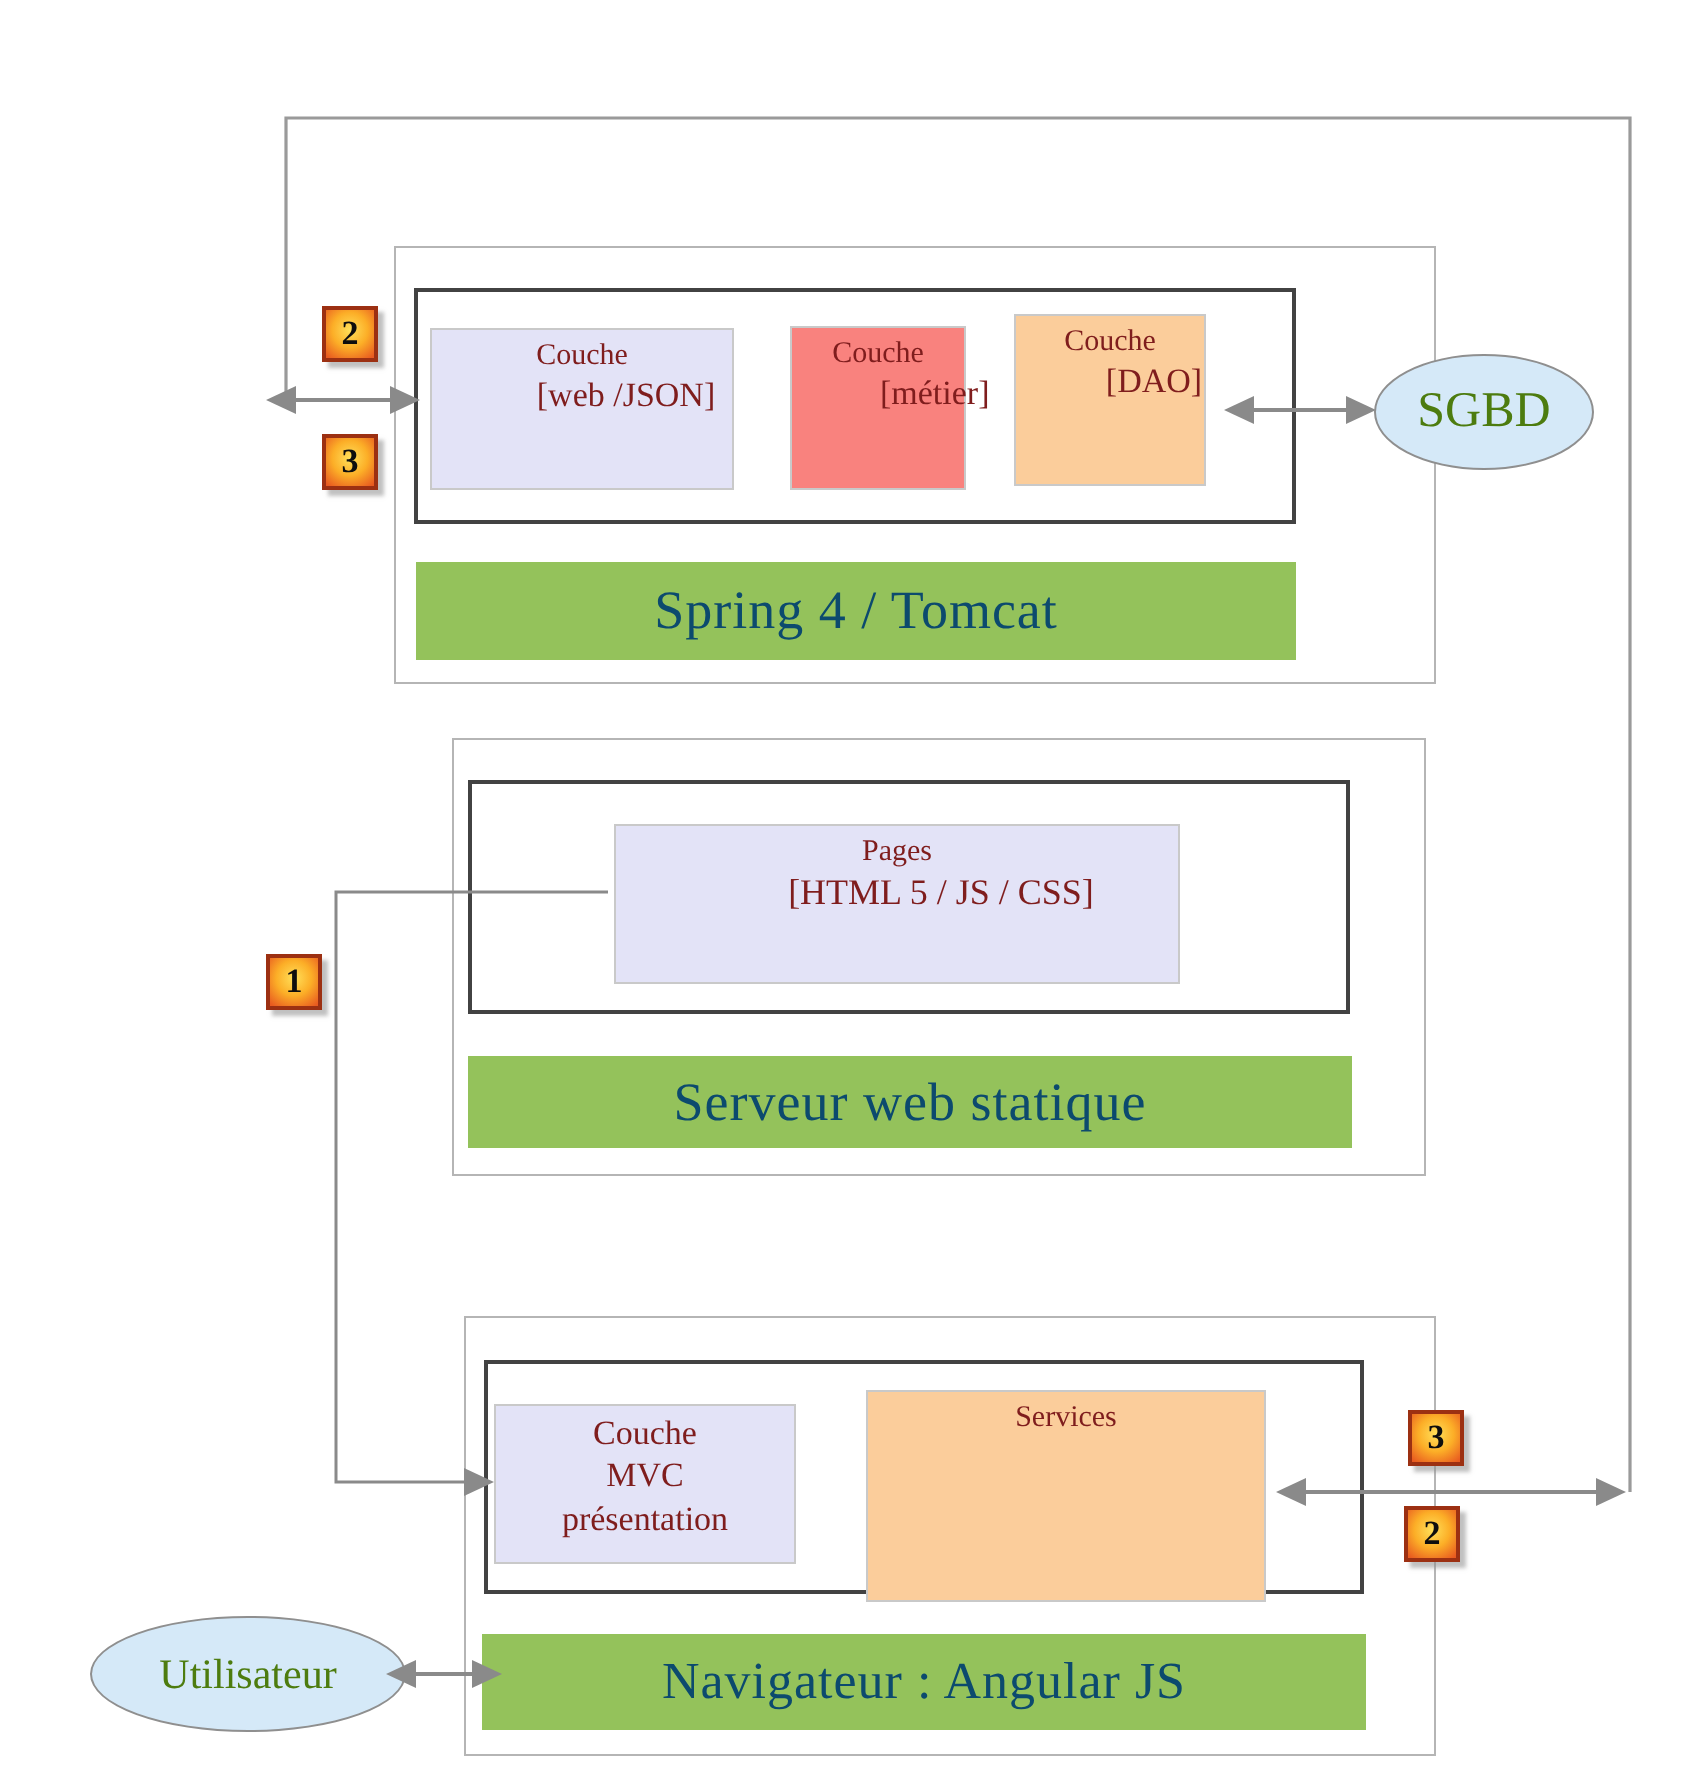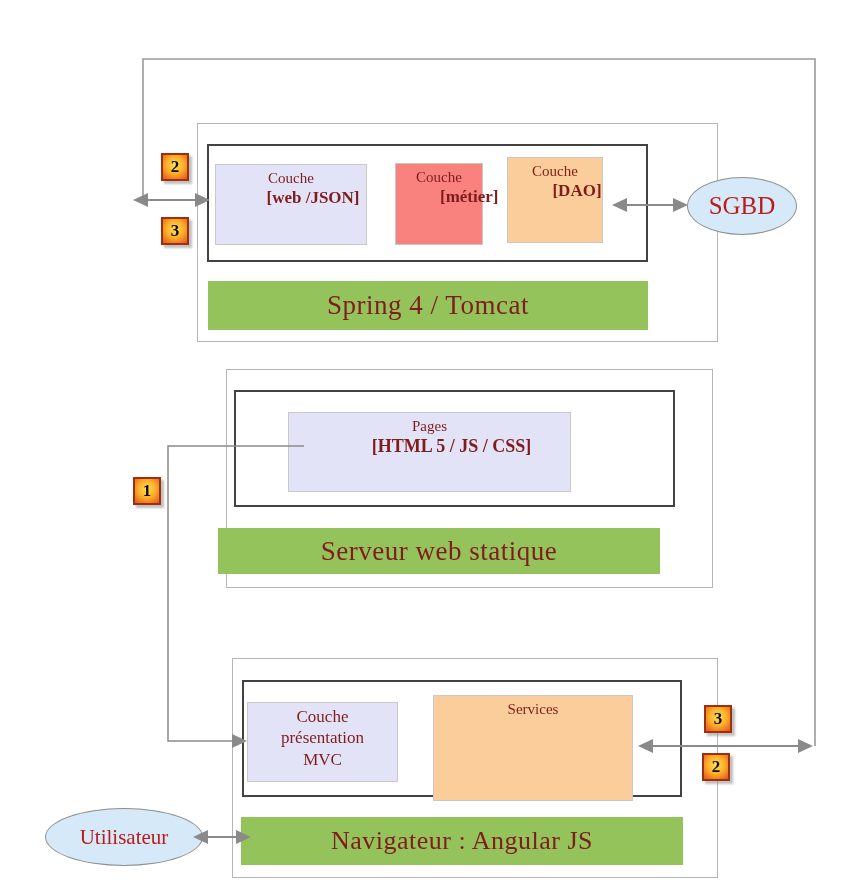--- a/index.html
+++ b/index.html
@@ -3,29 +3,29 @@
 <meta charset="utf-8">
 <style>
   html,body{margin:0;padding:0;background:#ffffff;}
   .canvas{position:relative;width:847px;height:890px;background:#ffffff;overflow:hidden;
           font-family:"Liberation Serif","DejaVu Serif",serif;}
   .abs{position:absolute;box-sizing:border-box;}
   .outer-box{border:1px solid #b5b5b5;background:#ffffff;z-index:1;}
   .inner-box{border:2px solid #424242;background:#ffffff;z-index:2;}
   .chip{z-index:3;text-align:center;color:#7f1d1d;border:1px solid #c9c9c9;}
   .chip .t1{display:block;font-size:15px;line-height:1.25;padding-top:4px;}
-  .chip .t2{display:block;font-size:17px;line-height:1.2;font-weight:bold;padding-left:44px;}
+  .chip .t2{display:block;font-size:17px;line-height:1.2;font-weight:normal;padding-left:44px;}
   .chip .t3{display:block;font-size:17px;line-height:1.25;}
   .lavender{background:#e3e3f7;}
   .redchip{background:#f9827e;}
   .orangechip{background:#fbcd9b;}
-  .bar{z-index:3;background:#94c25b;color:#7f1d1d;display:flex;align-items:center;justify-content:center;
+  .bar{z-index:3;background:#94c25b;color:#0c4a6e;display:flex;align-items:center;justify-content:center;
        font-size:27px;letter-spacing:0.5px;}
   .ellipse{z-index:4;background:#d5e9f8;border:1.5px solid #8f8f8f;border-radius:50%;
-           display:flex;align-items:center;justify-content:center;color:#b91c1c;}
+           display:flex;align-items:center;justify-content:center;color:#4d7c0f;}
   .connectors{z-index:5;pointer-events:none;}
   .badge{z-index:6;width:28px;height:28px;border:2px solid #9c3012;
          background:radial-gradient(circle at 50% 42%, #ffe05a 0%, #fcae27 48%, #e85a20 95%);
          box-shadow:3px 3px 2px rgba(140,140,140,0.55);
          display:flex;align-items:center;justify-content:center;
          font-weight:bold;font-size:17px;color:#0e0e0e;}
 </style>
 </head>
 <body>
 
@@ -53,36 +53,36 @@
     <span>Spring 4 / Tomcat</span>
   </div>
 
   <div class="abs ellipse" style="left:687px;top:177px;width:110px;height:58px;font-size:25px;">
     <span>SGBD</span>
   </div>
 
   <div class="abs outer-box" style="left:226px;top:369px;width:487px;height:219px;"></div>
   <div class="abs inner-box" style="left:234px;top:390px;width:441px;height:117px;"></div>
 
-  <div class="abs chip lavender" style="left:288px;top:412px;width:283px;height:80px;">
+  <div class="abs chip lavender" style="left:307px;top:412px;width:283px;height:80px;">
     <span class="t1">Pages</span>
     <span class="t2" style="font-size:18px;">[HTML 5 / JS / CSS]</span>
   </div>
 
-  <div class="abs bar" style="left:218px;top:528px;width:442px;height:46px;">
+  <div class="abs bar" style="left:234px;top:528px;width:442px;height:46px;">
     <span>Serveur web statique</span>
   </div>
 
   <div class="abs outer-box" style="left:232px;top:658px;width:486px;height:220px;"></div>
   <div class="abs inner-box" style="left:242px;top:680px;width:440px;height:117px;"></div>
 
   <div class="abs chip lavender" style="left:247px;top:702px;width:151px;height:80px;">
     <span class="t3" style="padding-top:3px;">Couche</span>
+    <span class="t3">MVC</span>
     <span class="t3">présentation</span>
-    <span class="t3">MVC</span>
   </div>
 
   <div class="abs chip orangechip" style="left:433px;top:695px;width:200px;height:106px;">
     <span class="t1">Services</span>
   </div>
 
   <div class="abs ellipse" style="left:45px;top:808px;width:158px;height:58px;font-size:21px;">
     <span>Utilisateur</span>
   </div>
 

